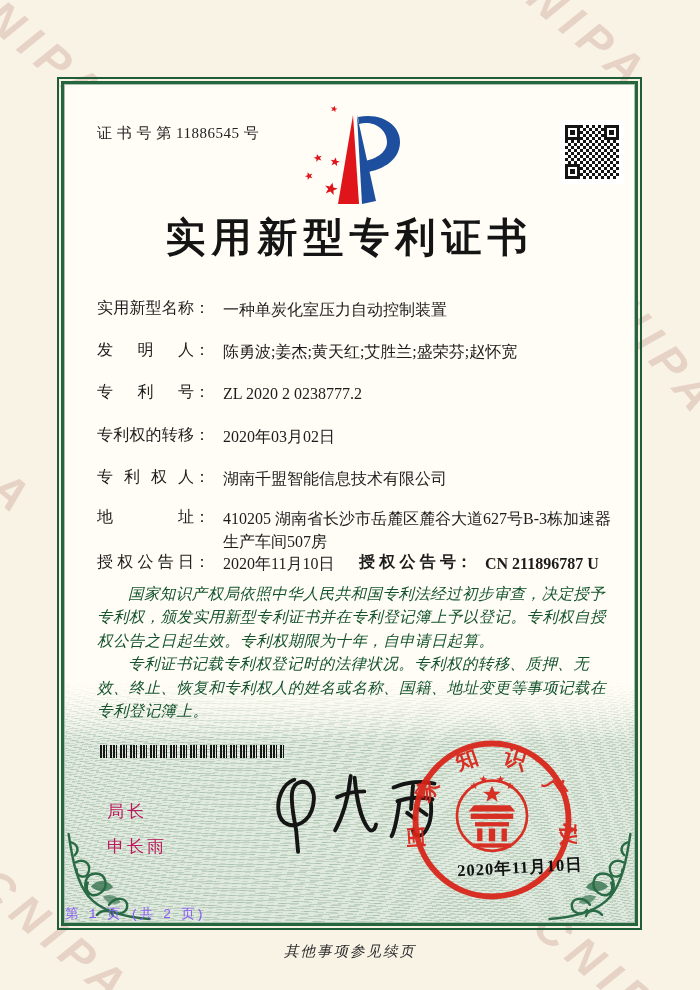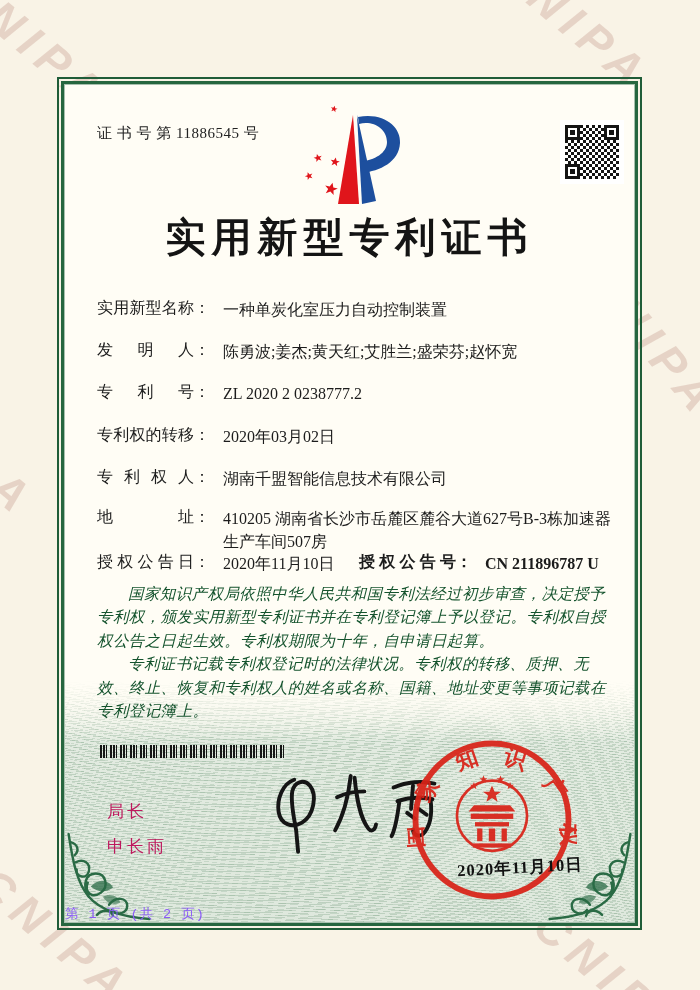--- a/index.html
+++ b/index.html
@@ -257,14 +257,15 @@
           </g>
         </svg>
         <div class="seal-date">2020年11月10日</div>
 
         <div class="page-num">第 1 页 (共 2 页)</div>
 
       </div>
     </div>
   </div>
 
+  <div class="continuation">其他事项参见续页</div>
 
 </div>
 
 </body></html>

